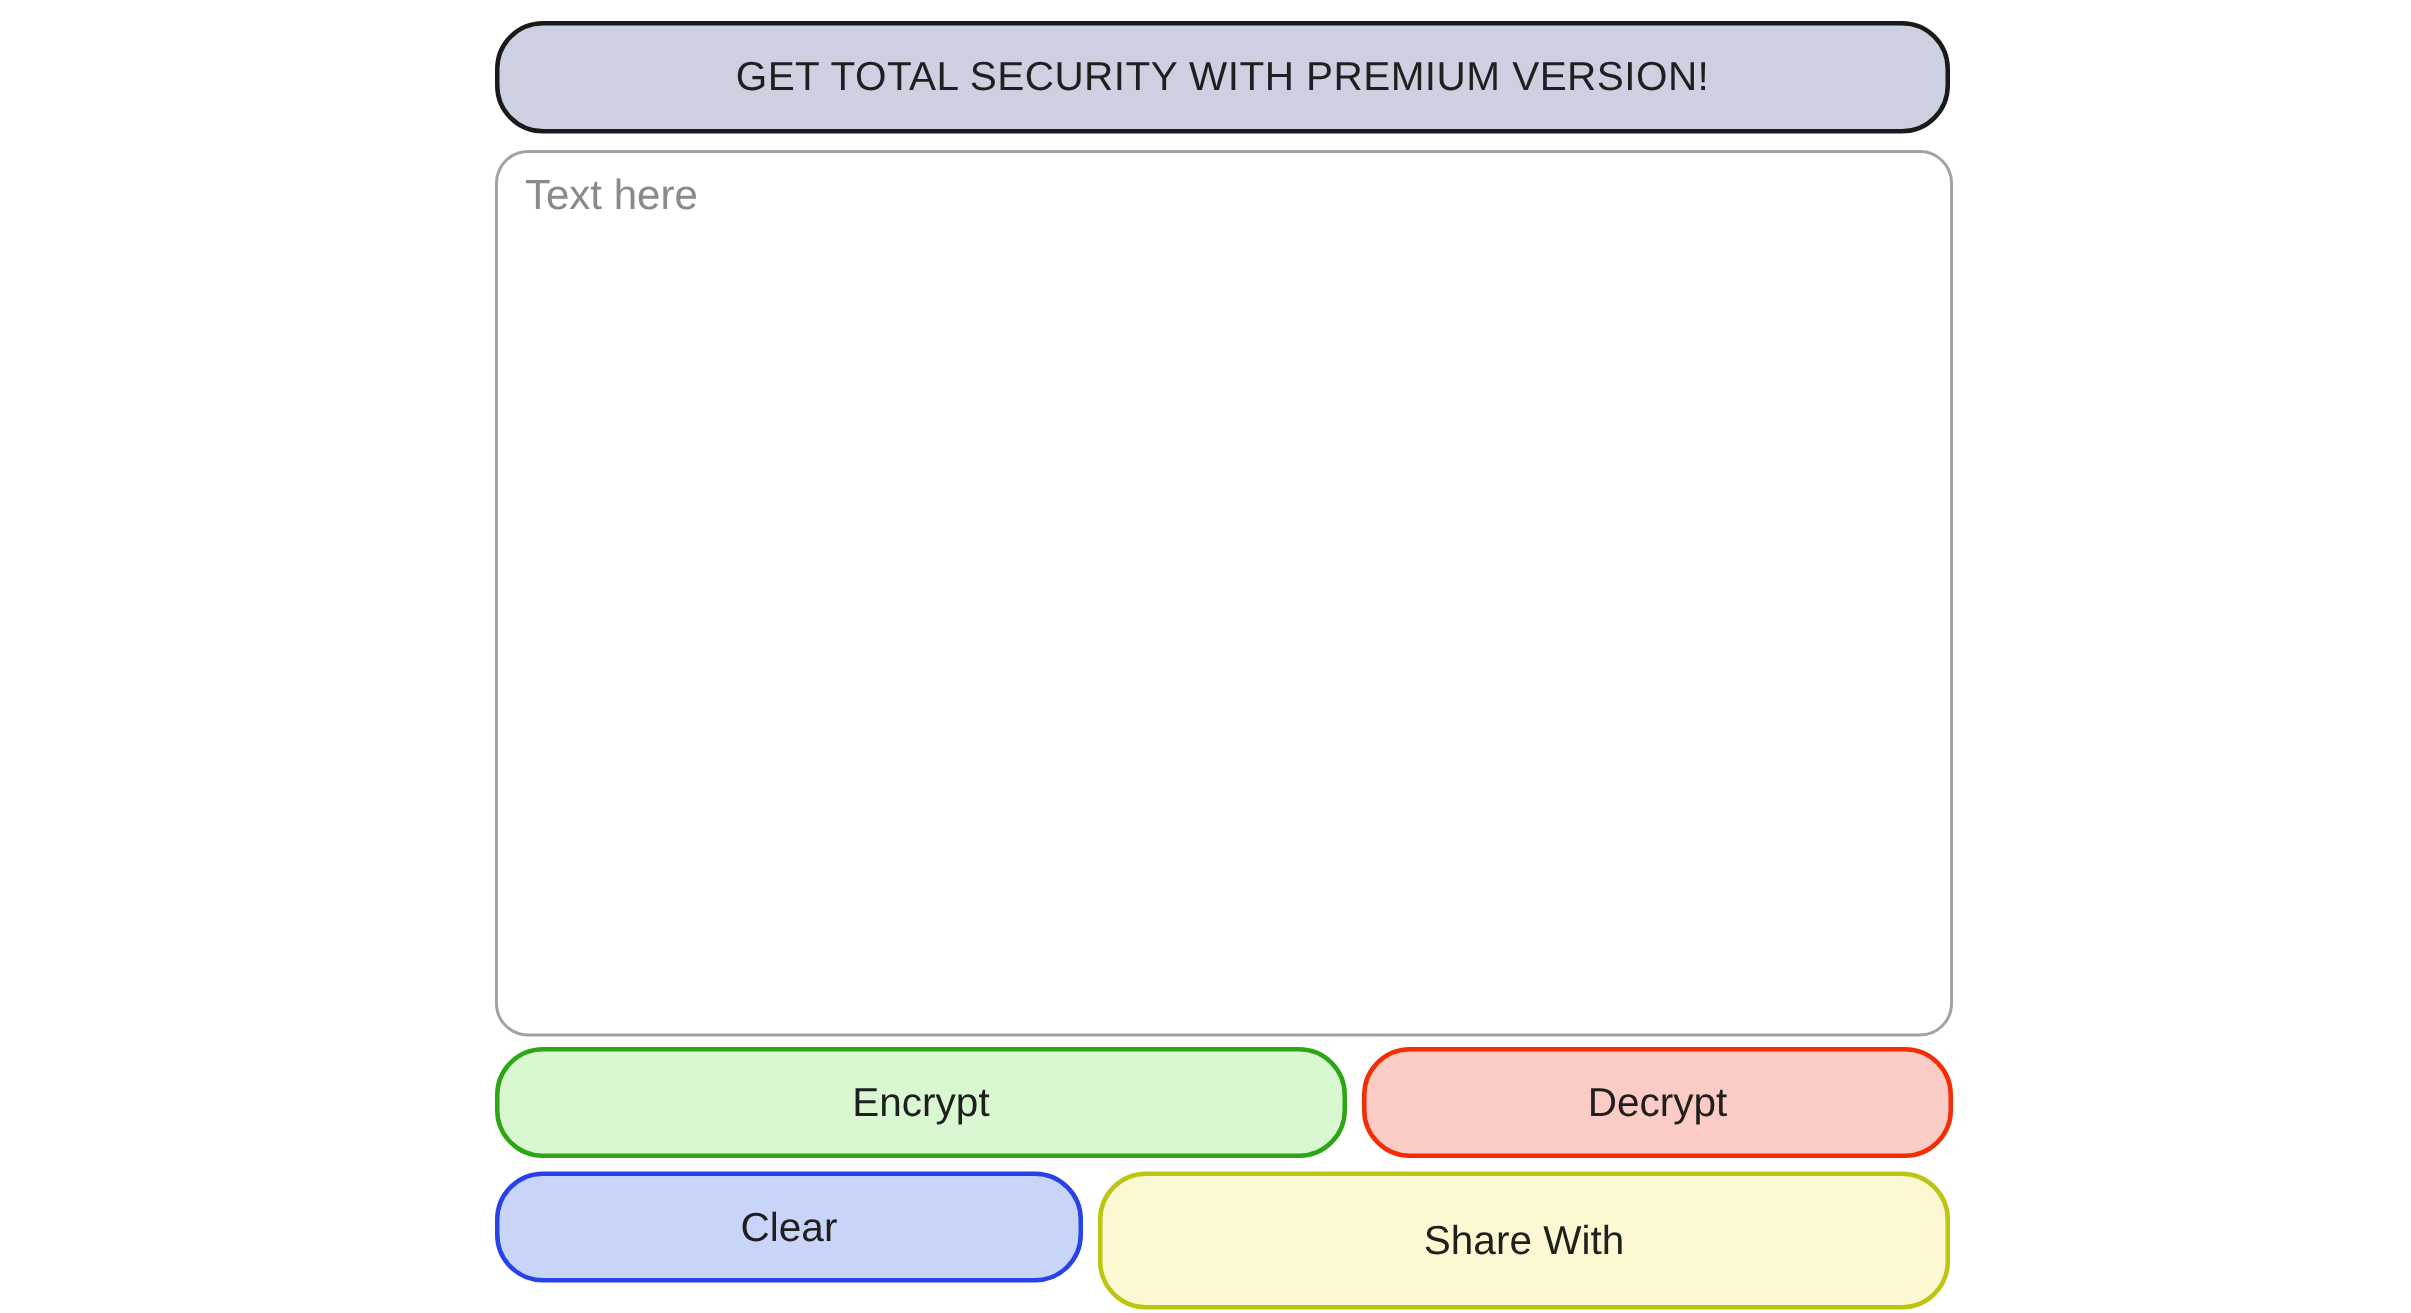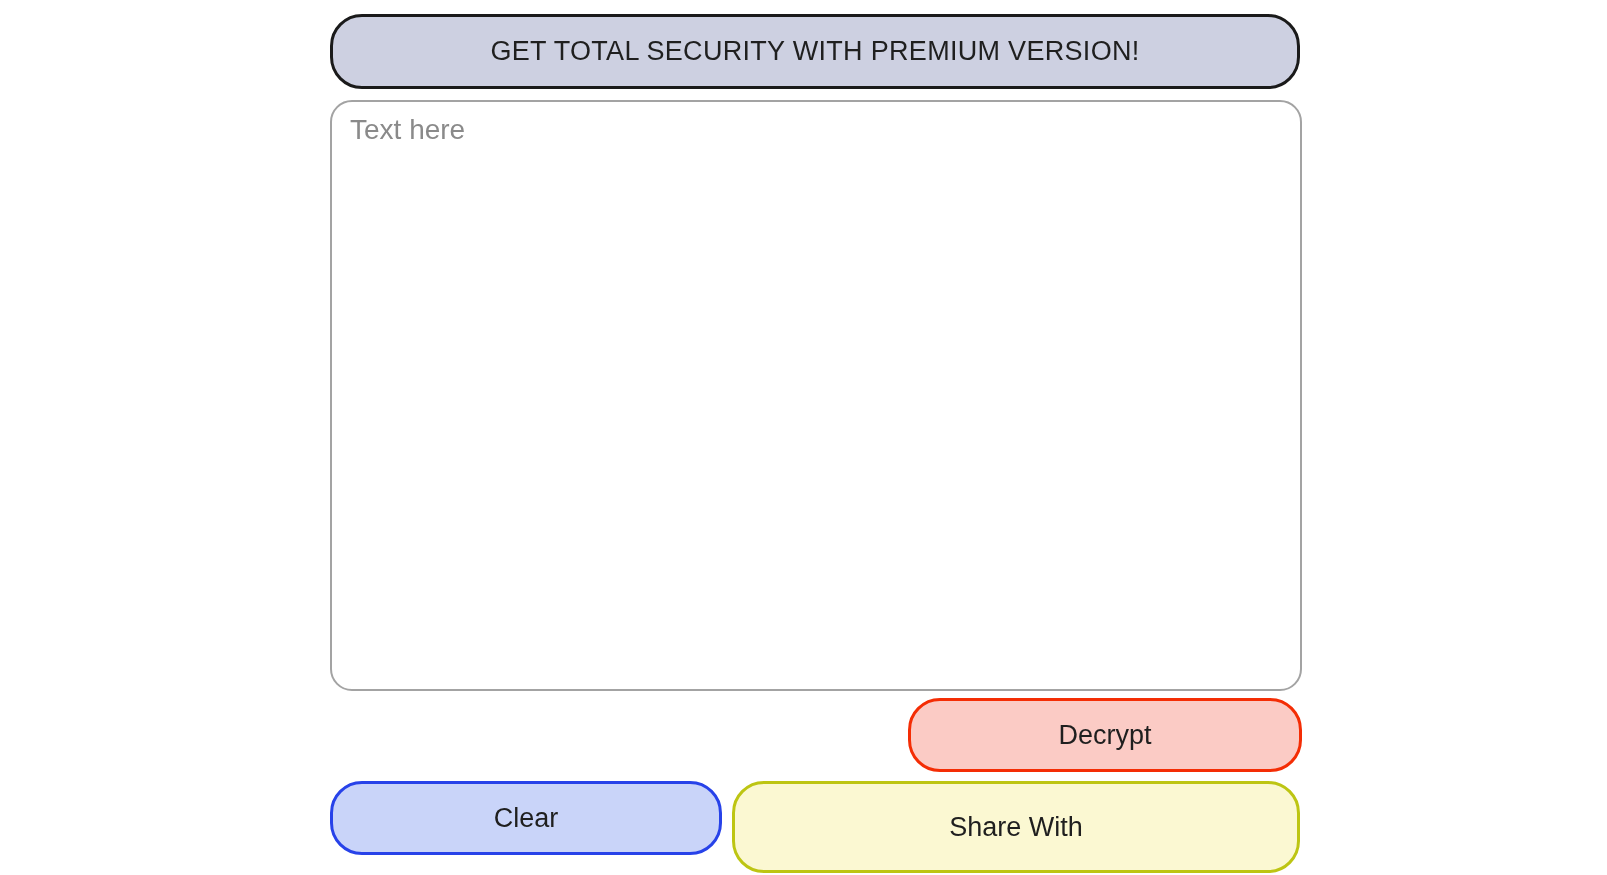--- a/index.html
+++ b/index.html
@@ -86,20 +86,21 @@
 </style>
 </head>
 <body>
 
 <div class="app">
 
   <button class="banner">GET TOTAL SECURITY WITH PREMIUM VERSION!</button>
 
   <textarea class="text-area" placeholder="Text here" style=""></textarea>
 
+  <button class="btn btn-encrypt">Encrypt</button>
 
   <button class="btn btn-clear">Clear</button>
 
   <button class="btn btn-decrypt">Decrypt</button>
 
   <button class="btn btn-share">Share With</button>
 
 </div>
 
 </body></html>

